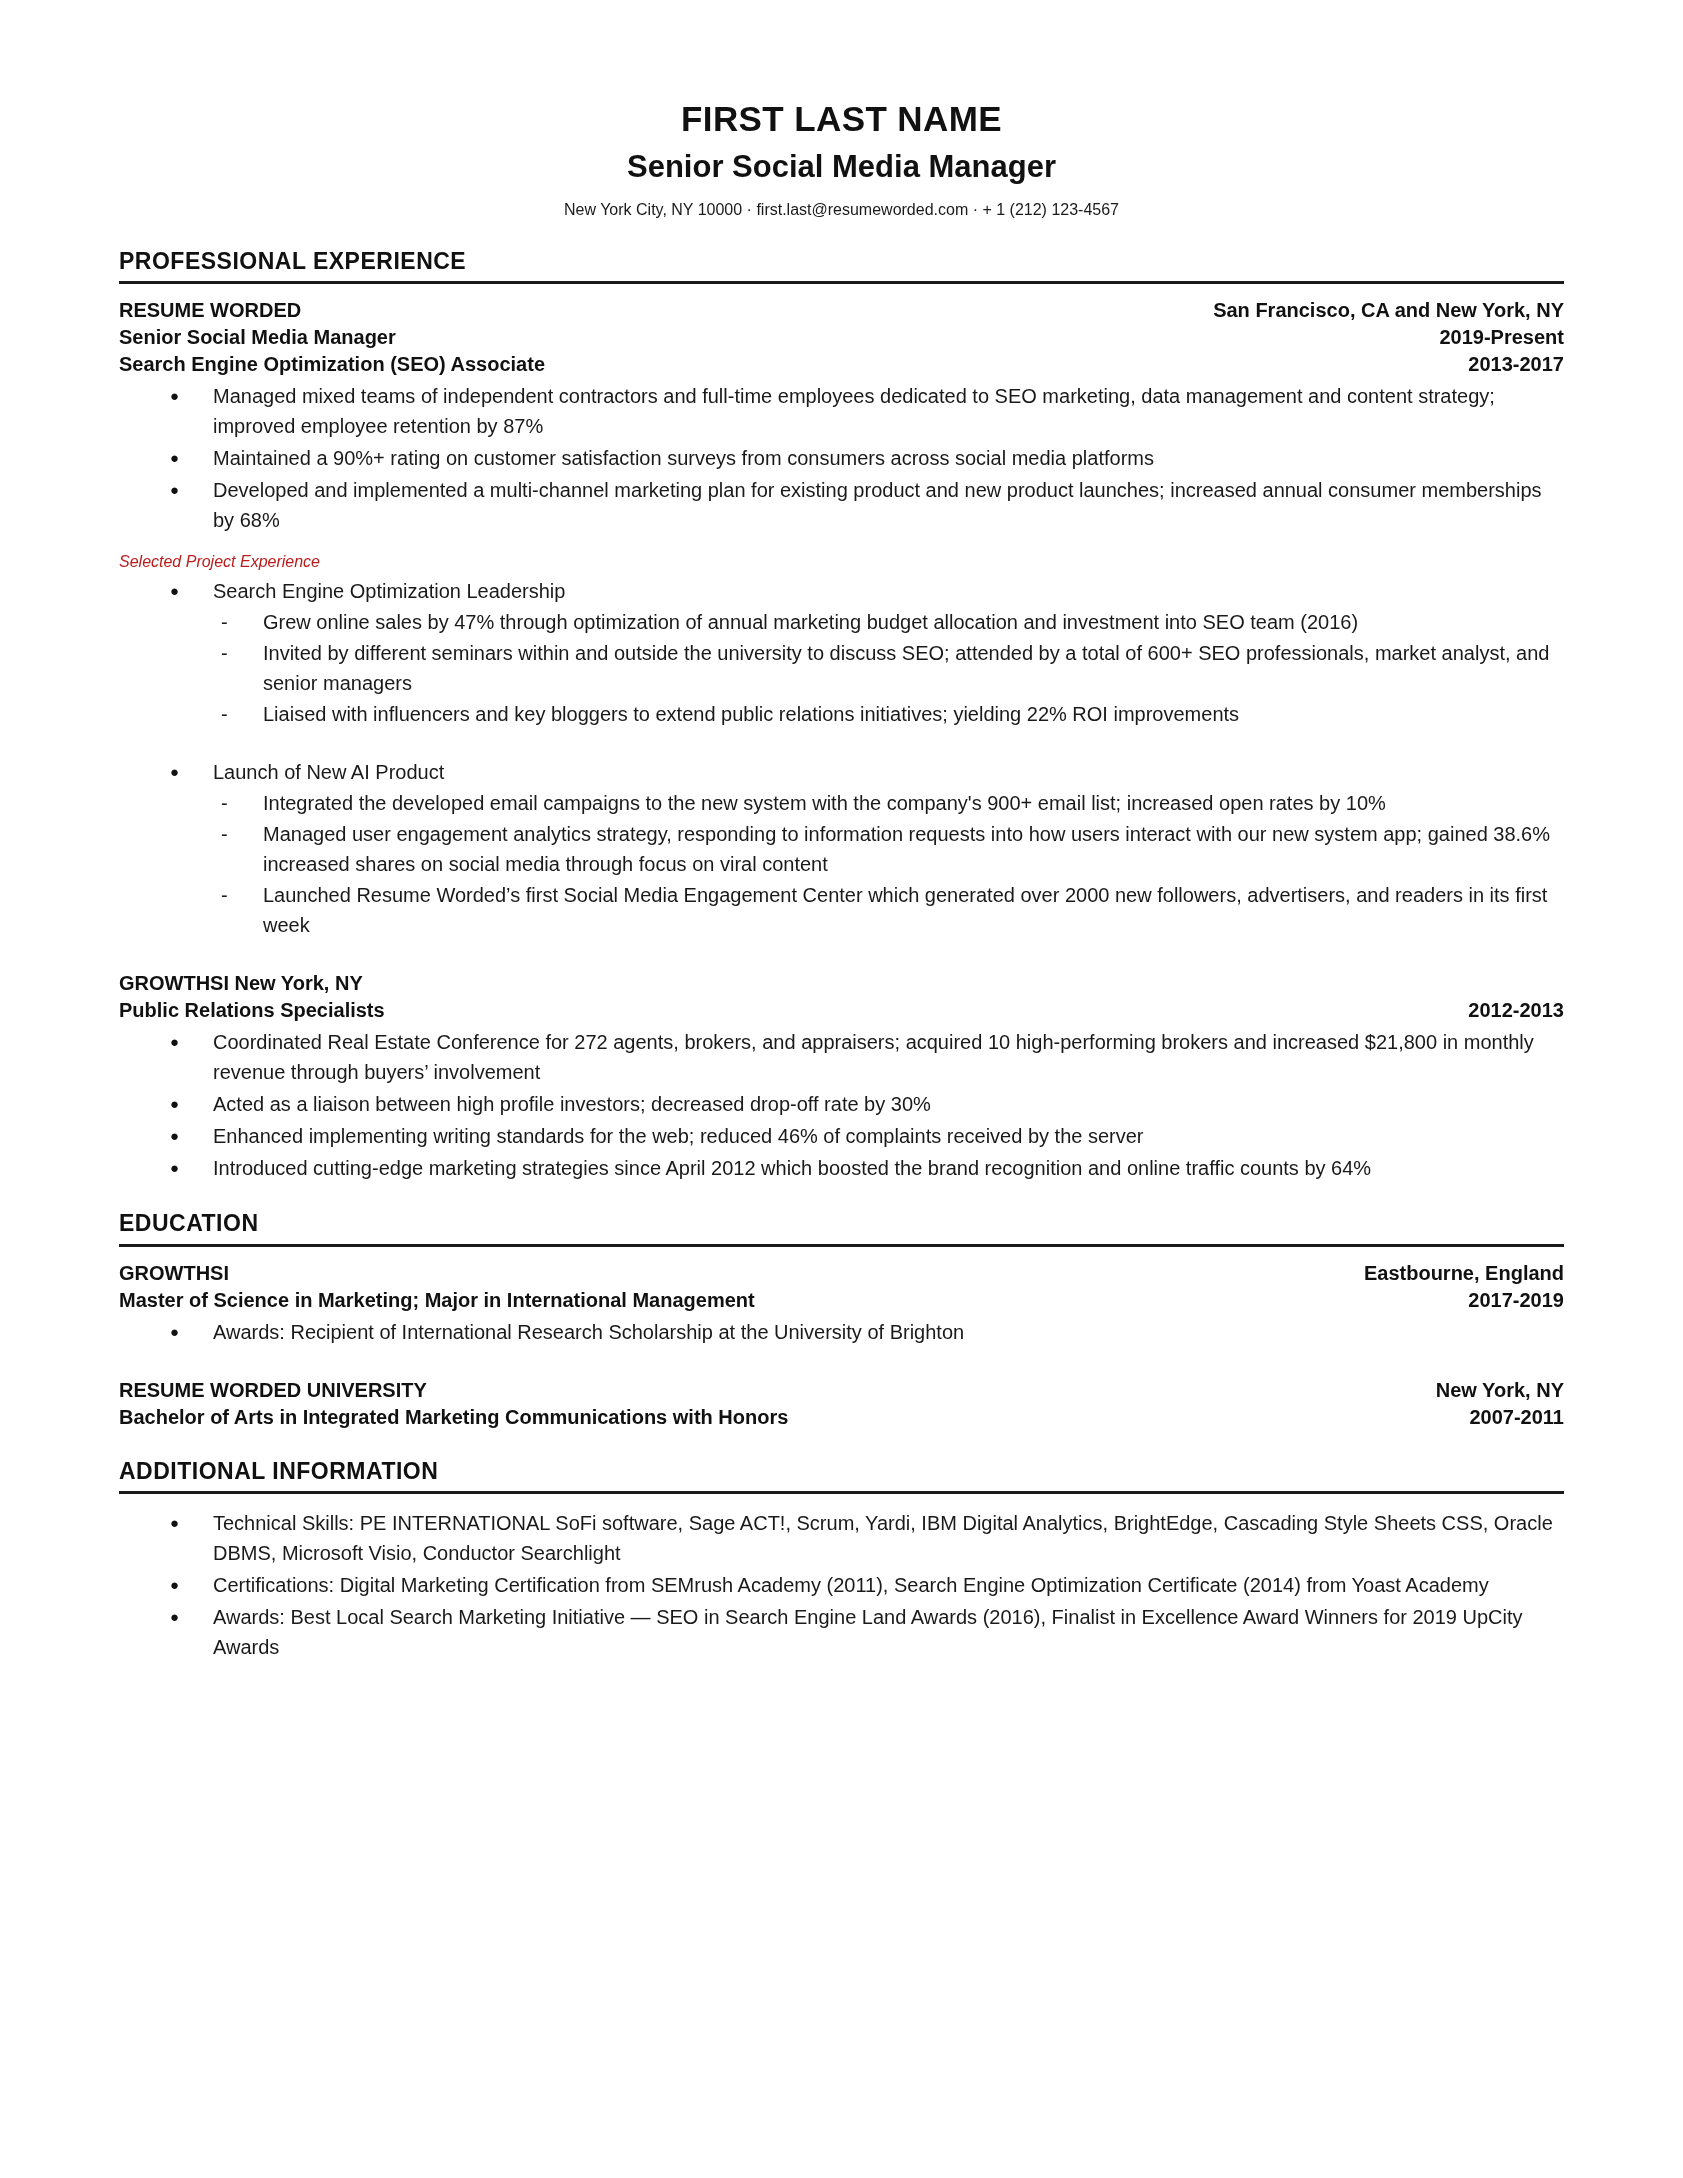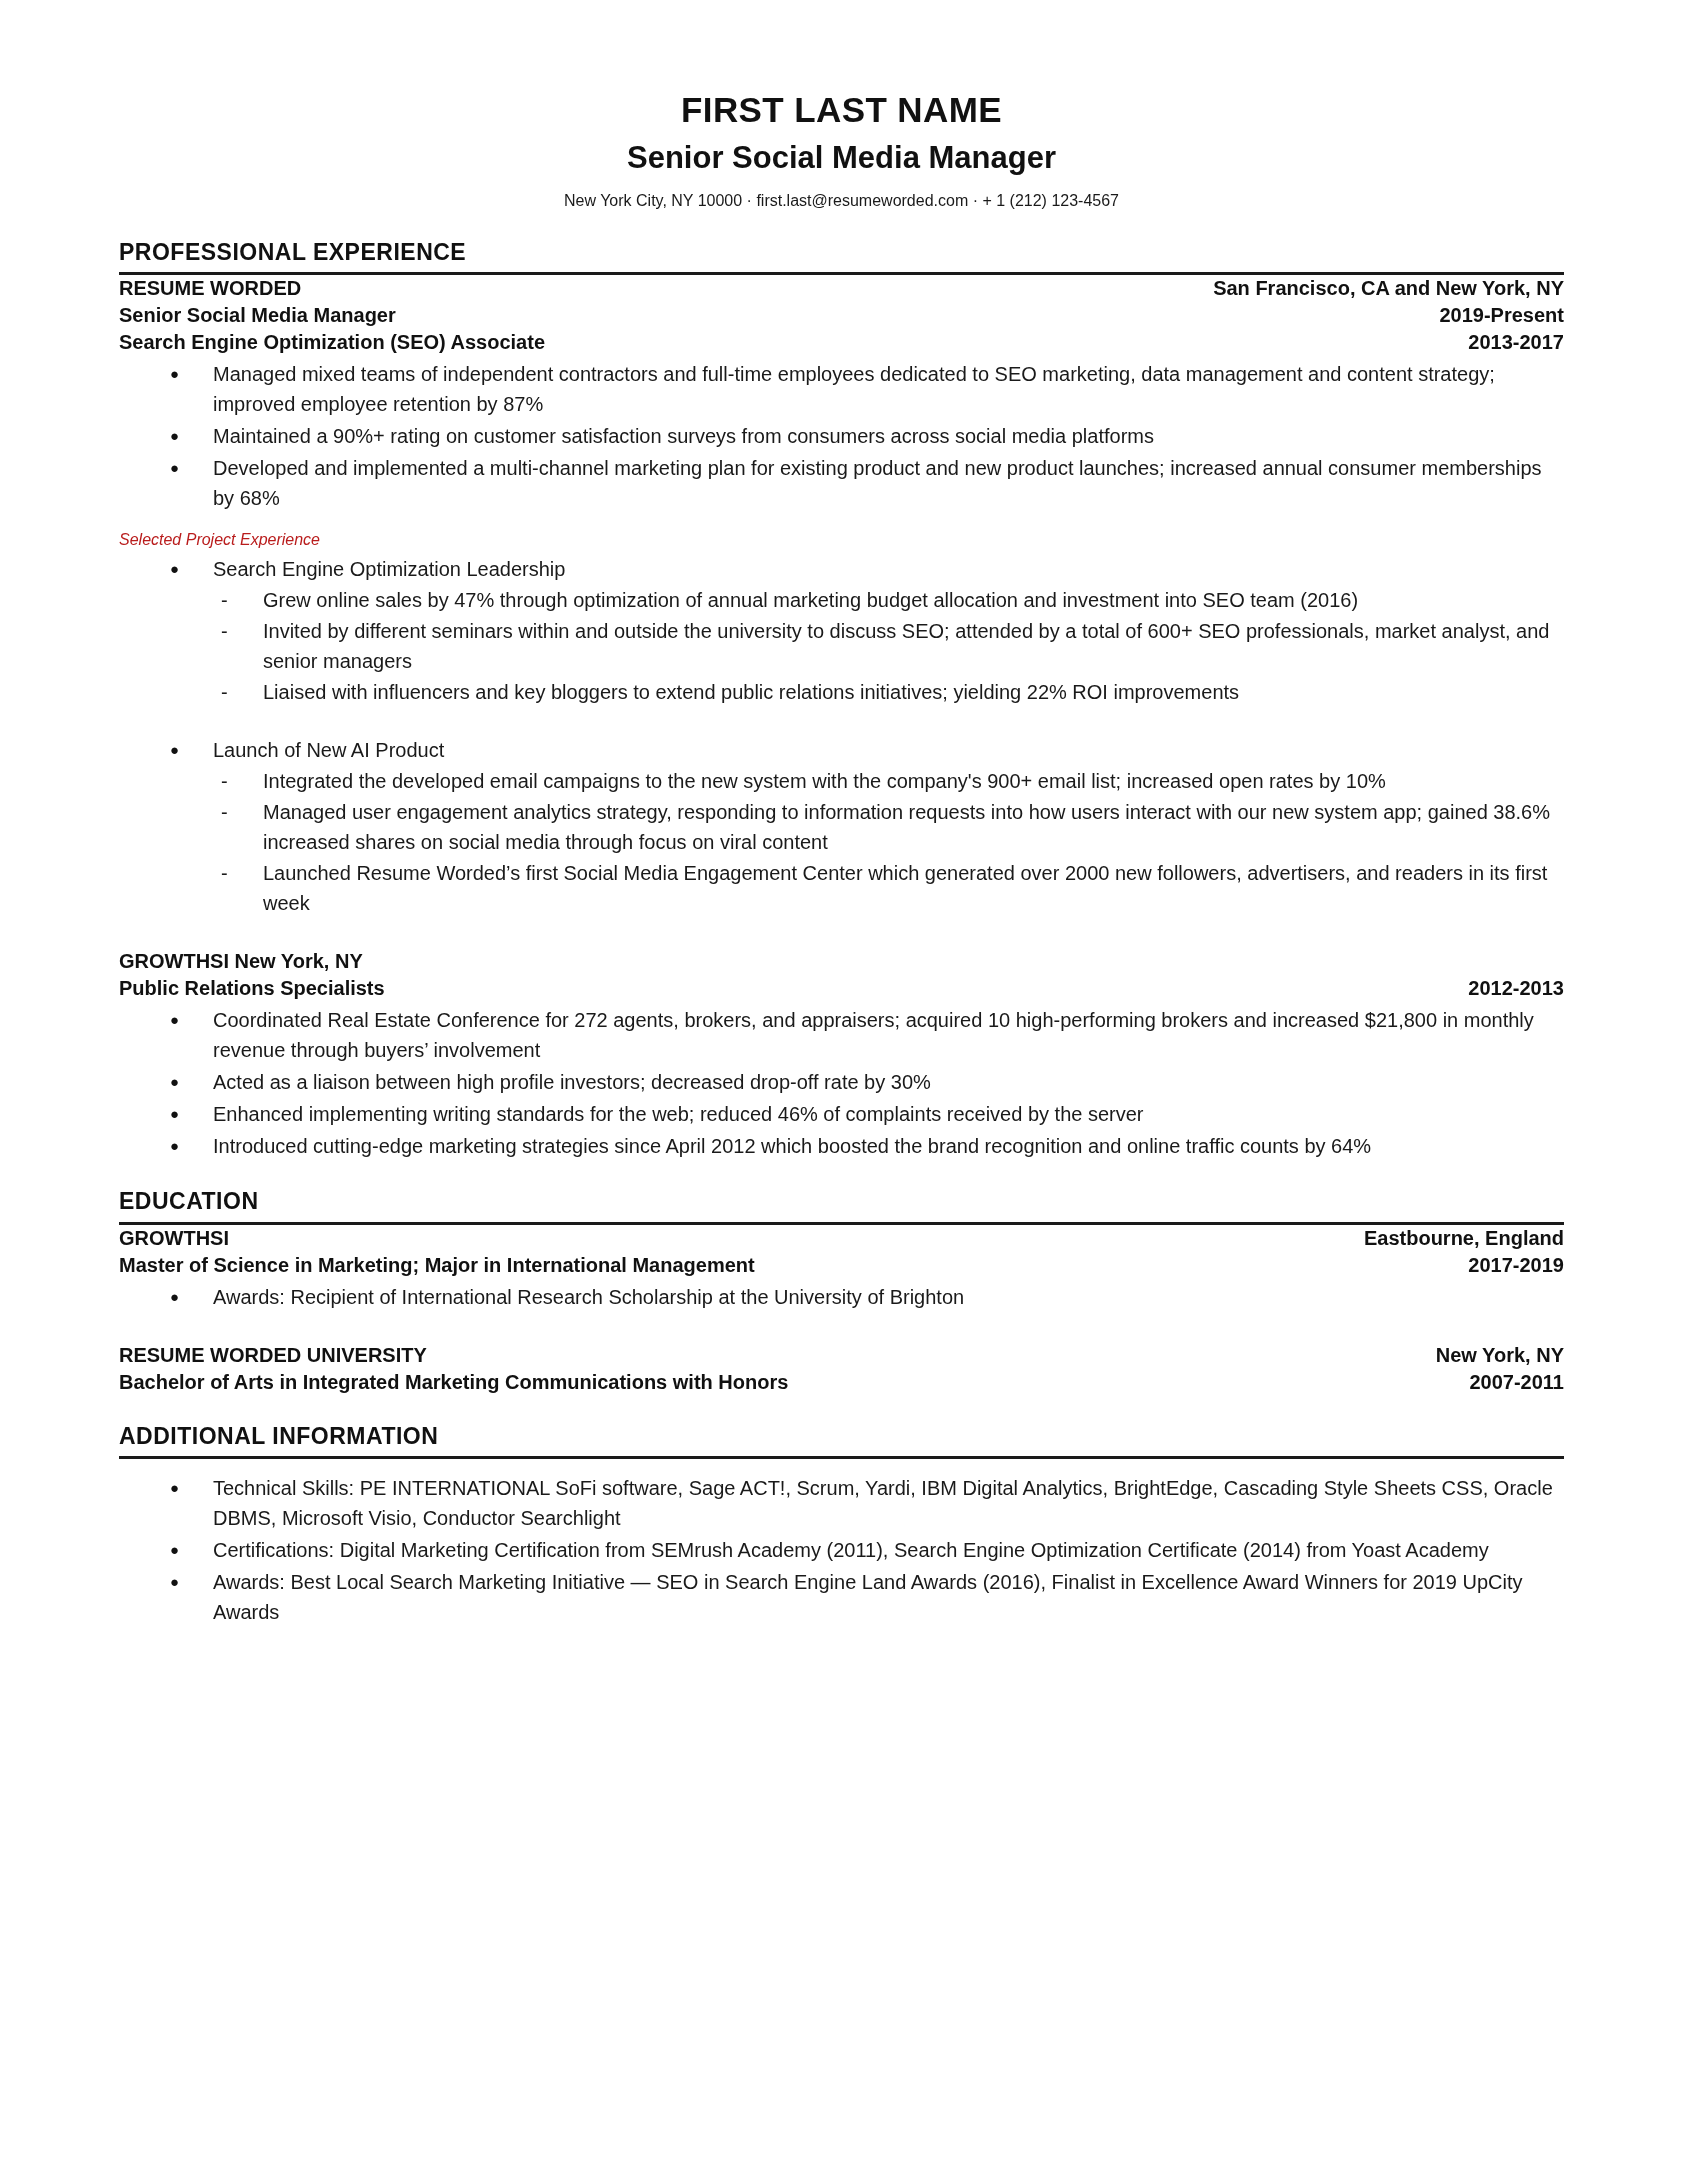--- a/index.html
+++ b/index.html
@@ -12,21 +12,21 @@
     height: 2178px;
     font-family: "Liberation Sans", sans-serif;
     color: #111111;
     -webkit-font-smoothing: antialiased;
   }
   .page {
     position: relative;
     width: 1683px;
     height: 2178px;
     box-sizing: border-box;
-    padding: 8px 119px;
+    padding: 17px 119px;
     background: #ffffff;
   }
 
   
   .doc-header {
     padding-top: 81px;
     text-align: center;
   }
   .name {
     font-size: 35px;
@@ -62,20 +62,21 @@
     line-height: 1.25;
     margin-top: 17px;
   }
   .section-rule {
     border-bottom: 3px solid #1a1a1a;
     margin-top: 6px;
   }
 
   
   .entry {
+    margin-top: 13px;
   }
   .entry-row {
     display: flex;
     justify-content: space-between;
     align-items: baseline;
     font-size: 20px;
     font-weight: 700;
     line-height: 1.35;
     color: #111111;
   }

